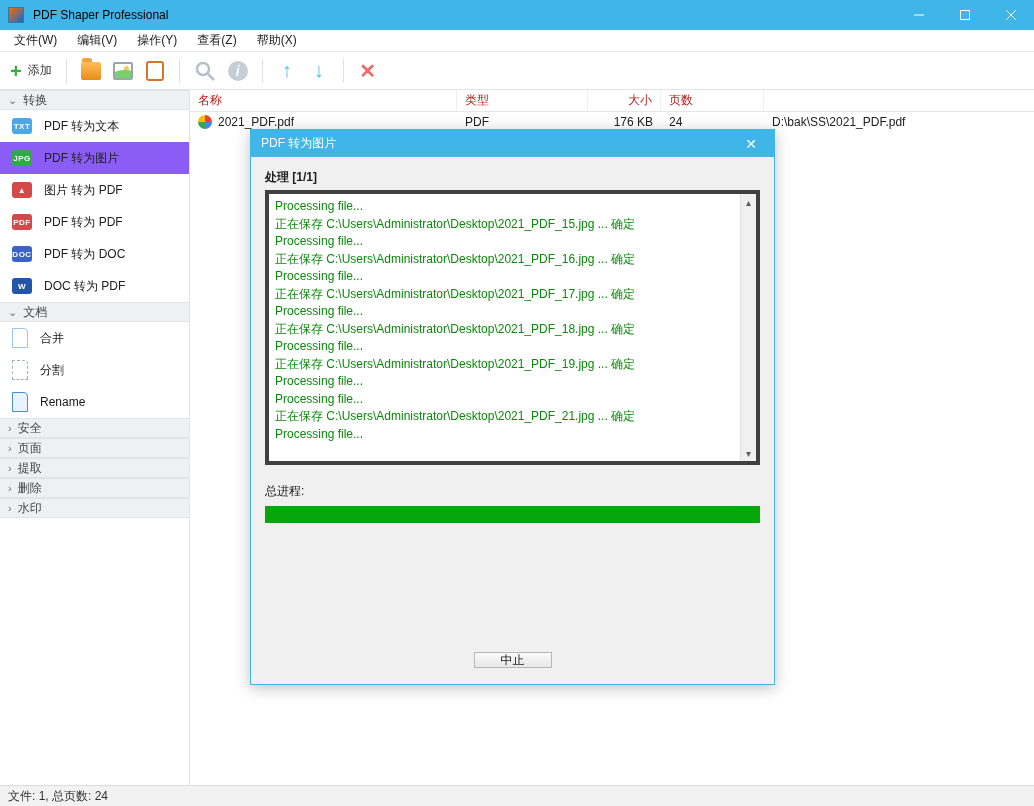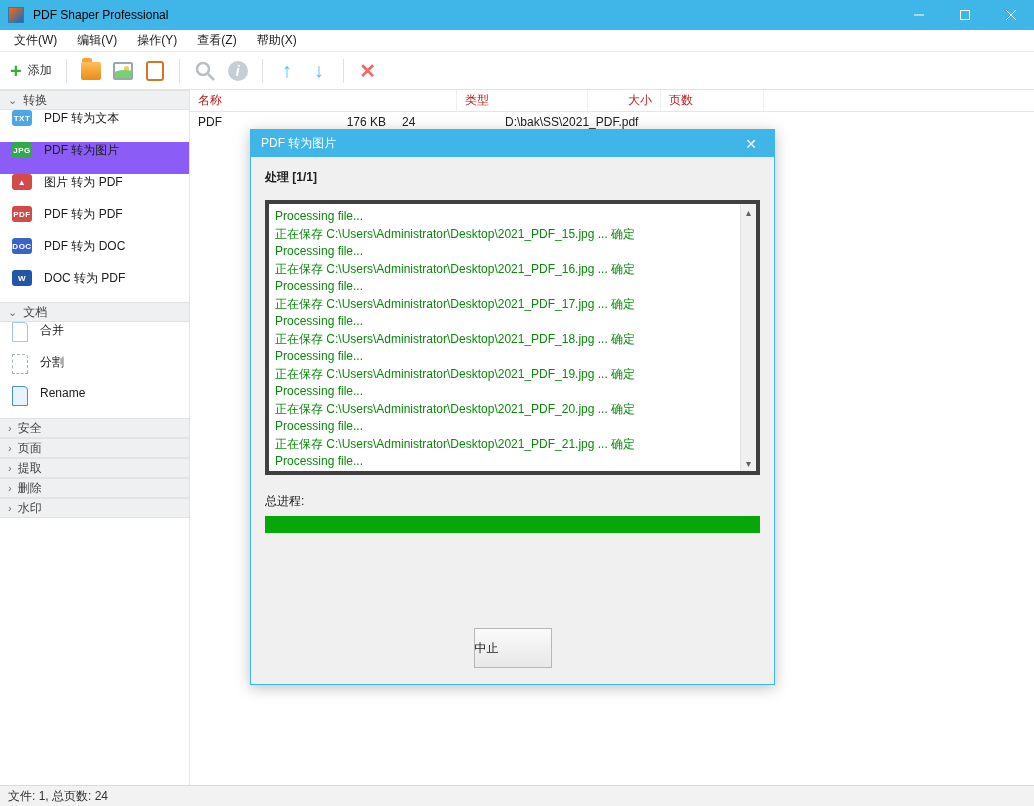--- a/index.html
+++ b/index.html
@@ -34,21 +34,21 @@
   .icon-info { width:20px; height:20px; border-radius:50%; background:#c6ced5; color:#fff; display:flex; align-items:center; justify-content:center; font-weight:bold; font-style: italic; font-size:14px;}
   .icon-arrow { font-size:20px; font-weight:bold; }
   .up{ color:#58bdee;} .down{ color:#58bdee;}
   .icon-del { color:#f26868; font-size:20px; font-weight:bold; }
 
   
   .main { display:flex; height: calc(806px - 30px - 22px - 38px - 21px); }
   .sidebar { width:190px; background:#fff; border-right:1px solid #e3e3e3; overflow:hidden; }
   .group-header { background:#eef0f2; height:20px; display:flex; align-items:center; gap:6px; padding:0 8px; color:#444; border-top:1px solid #e1e3e5; border-bottom:1px solid #e1e3e5;}
   .group-header .chev { font-size:11px; color:#707070; }
-  .item  { height:32px; display:flex; gap:12px; padding:0 12px; }
+  .item  { height:32px; display:flex; align-items:center; gap:12px; padding:0 12px; }
   .item.active { background:#8b5cf6;gap:12px; }
   .badge { width:20px; height:16px; border-radius:3px; display:flex; align-items:center; justify-content:center; color:#fff; font-size:8px; font-weight:bold; letter-spacing:0.5px;}
   .b-txt { background:#4ea7e0;} .b-jpg{ background:#2fab4a;} .b-img{ background:#d24a4a;} .b-pdf{ background:#d24a4a;} .b-doc{ background:#3a62c7;} .b-w{ background:#2356a8;}
   .doc-icon{ width:16px; height:20px; border:1px solid #9ec6e8; border-top-right-radius:4px; background:#fff; position:relative;}
   .doc-icon.dashed{ border-style:dashed; border-color:#a2b0bc;}
   .doc-icon.blank{ border-color:#9ec6e8;}
   .doc-icon.blue{ border-color:#4a8ed8; background:#e9f3fc;}
 
   
   .content { flex:1; position:relative; background:#fff; }
@@ -58,32 +58,32 @@
   .filerow { display:flex; height:20px; align-items:center; }
   .filerow .col { border-right:0; }
   .file-icon { width:14px; height:14px; border-radius:50%; background: conic-gradient(#ea4335 0 25%, #4285f4 0 50%, #34a853 0 75%, #fbbc05 0 100%); margin-right:6px;}
 
   
   .dialog { position:absolute; left:250px; top:129px; width:525px; height:556px; background:#f0f0f0; border:1px solid #40b5e8; box-shadow:0 3px 14px rgba(0,0,0,.25); display:flex; flex-direction:column;}
   .dlg-title { height:27px; background:#40b5e8; color:#fff; display:flex; align-items:center; padding:0 10px; font-size:12px;}
   .dlg-title .spacer{ flex:1;}
   .dlg-close { width:26px; text-align:center; cursor:default; font-size:14px;}
   .dlg-body { flex:1; padding:12px 14px 16px 14px; display:flex; flex-direction:column;}
-  .dlg-body .subtitle{ font-weight:bold; margin-bottom:14px;}
+  .dlg-body .subtitle{ font-weight:bold; margin-bottom:4px;}
   .log-box { border:4px solid #404040; background:#fff; height:275px; overflow:hidden; position:relative;}
   .log-inner { position:absolute; inset:0 16px 0 0; padding:4px 6px; font-family: "Microsoft YaHei", Tahoma, sans-serif; font-size:12px; line-height:17.5px;}
   .log-inner .line{ color:#0a8a0a; white-space:nowrap; overflow:hidden; }
   .log-scroll { position:absolute; right:0; top:0; bottom:0; width:16px; background:#f0f0f0; border-left:1px solid #e3e3e3;}
   .log-scroll .ar{ height:16px; display:flex; align-items:center; justify-content:center; color:#606060; font-size:10px;}
   .log-scroll .track{ position:absolute; top:16px; bottom:16px; left:0; right:0;}
   .progress-label{ margin-top:18px; }
   .progress-bar{ margin-top:6px; height:17px; width:100%; background:#07a60b; }
   .total-time{ margin-top:18px;}
   .dlg-footer{ display:flex; justify-content:center; padding:0 0 0 0;}
-  .btn { min-width:78px; height:40px; background:linear-gradient(#fafafa,#e8e8e8); border:1px solid #b7b7b7; display:flex; align-items:center; }
+  .btn { min-width:78px; height:16px; background:linear-gradient(#fafafa,#e8e8e8); border:1px solid #b7b7b7; display:flex; align-items:center; justify-content:center;}
 
   
   .statusbar { position:absolute; left:0; right:0; bottom:0; height:21px; background:#f2f2f2; border-top:1px solid #dcdcdc; display:flex; align-items:center; padding:0 8px; color:#333;}
 </style>
 </head>
 <body>
 
 <div class="titlebar">
   <div class="app-icon"></div>
   <div class="title">PDF Shaper Professional</div>
@@ -225,20 +225,24 @@
   </div>
 
   <div class="content">
     <div class="filelist-header">
       <div class="col name">名称</div>
       <div class="col type">类型</div>
       <div class="col size">大小</div>
       <div class="col pages">页数</div>
     </div>
     <div class="filerow">
+      <div class="col name">
+          <span class="file-icon"></span>
+          <span>2021_PDF.pdf</span>
+        </div>
       <div class="col type">PDF</div>
       <div class="col size">176 KB</div>
       <div class="col pages">24</div>
       <div class="col path">D:\bak\SS\2021_PDF.pdf</div>
     </div>
   </div>
 </div>
 
 <div class="statusbar">
   <span>文件: 1, 总页数: 24</span>
@@ -258,21 +262,20 @@
           <div class="line">正在保存 C:\Users\Administrator\Desktop\2021_PDF_15.jpg ... 确定</div>
           <div class="line">Processing file...</div>
           <div class="line">正在保存 C:\Users\Administrator\Desktop\2021_PDF_16.jpg ... 确定</div>
           <div class="line">Processing file...</div>
           <div class="line">正在保存 C:\Users\Administrator\Desktop\2021_PDF_17.jpg ... 确定</div>
           <div class="line">Processing file...</div>
           <div class="line">正在保存 C:\Users\Administrator\Desktop\2021_PDF_18.jpg ... 确定</div>
           <div class="line">Processing file...</div>
           <div class="line">正在保存 C:\Users\Administrator\Desktop\2021_PDF_19.jpg ... 确定</div>
           <div class="line">Processing file...</div>
-          <div class="line">正在保存 C:\Users\Administrator\Desktop\2021_PDF_20.jpg ... 确定</div>
           <div class="line">Processing file...</div>
           <div class="line">正在保存 C:\Users\Administrator\Desktop\2021_PDF_21.jpg ... 确定</div>
           <div class="line">Processing file...</div>
         </div>
       <div class="log-scroll">
         <div class="ar">▴</div>
         <div class="track"></div>
         <div class="ar" style="position:absolute;bottom:0;left:0;right:0">▾</div>
       </div>
     </div>

